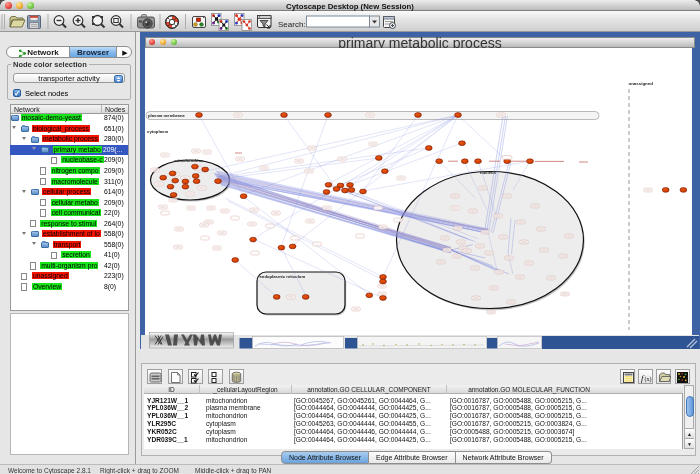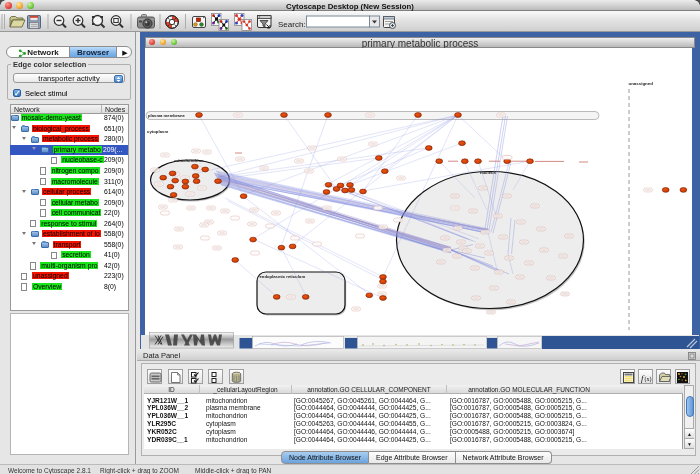--- a/index.html
+++ b/index.html
@@ -33,21 +33,21 @@
 .hl { padding:0 1px; color:#000; }
 .tarr { position:absolute; top:2.6px; width:0; height:0; border-left:2.6px solid transparent; border-right:2.6px solid transparent; border-top:3.6px solid #777; }
 .tfold { position:absolute; top:2.2px; width:8px; height:6px; background:linear-gradient(#9ec1e8,#5c8fc9); border:0.5px solid #3a6ea5; border-radius:1px; }
 .tfold:before { content:""; position:absolute; left:0; top:-1.5px; width:3.5px; height:1.5px; background:#5c8fc9; border-radius:1px 1px 0 0; }
 .tfile { position:absolute; top:1.4px; width:6px; height:7.5px; background:#fff; border:0.6px solid #888; }
 .tval { position:absolute; left:94px; }
 #birdeye { left:10px; top:313px; width:119px; height:142px; background:#fff; border:1px solid #b5b5b5;}
 #iframe { left:140px; top:32px; width:560px; height:317px; background:#3d63a5; }
 #ititle { left:145px; top:37px; width:550px; height:11px;
   background:linear-gradient(#eee,#cfcfcf 60%,#b9b9b9); border:1px solid #8a8a8a;
-  font-size:10px; color:#333; text-align:center; line-height:11px;}
+  font-size:14px; color:#333; text-align:center; line-height:11px;}
 #canvas { left:145px; top:48px; width:547px; height:287px; background:#fff; }
 
 #dpanel { left:137px; top:350px; width:563px; height:114px; background:#e6e6e6; }
 #dphead { left:137px; top:350px; width:563px; height:11px;
   background:linear-gradient(#e9e9e9,#cfcfcf); border-bottom:1px solid #aaa;
   font-size:7.5px; color:#222; padding-left:6px; line-height:11px;}
 #dpbody { left:141px; top:363px; width:555px; height:93px; background:#ebebeb; border:1px solid #b0b0b0; }
 .dbtn { position:absolute; background:linear-gradient(#fdfdfd,#e4e4e4); border:1px solid #9f9f9f; width:15px; height:15px;}
 #dtable { left:144px; top:385px; width:539px; height:64px; background:#fff; border:1px solid #9a9a9a;}
 #dthdr { left:144px; top:385px; width:539px; height:9px; background:linear-gradient(#f2f2f2,#dadada);
@@ -220,28 +220,28 @@
           <circle cx="6.6" cy="4.5" r="1.4" fill="#2f9e2f"></circle>
           <circle cx="2.2" cy="7.2" r="1.4" fill="#2f9e2f"></circle>
           <path d="M2.2 1.8 L6.6 4.5 L2.2 7.2" stroke="#2f9e2f" stroke-width="0.8" fill="none"></path>
         </svg>
       <span style="margin-left:10px;">Network</span>
     </div>
     <div style="position:absolute;left:62px;top:0;width:48px;height:12px;background:linear-gradient(#bcdcfa,#81b6ea 50%,#5f9fe0);border-left:1px solid #8e8e8e;border-right:1px solid #8e8e8e;font-size:8px;font-weight:bold;color:#13233b;text-align:center;line-height:11px;">Browser</div>
     <div style="position:absolute;left:110px;top:0;width:16px;height:12px;text-align:center;font-size:7px;line-height:12px;color:#111;">▶</div>
   </div>
   <div class="abs" id="grpbox"></div>
-  <div class="abs" id="grplabel">Edge color selection</div>
+  <div class="abs" id="grplabel">Node color selection</div>
   <div class="abs" id="dropdown">transporter activity<span style="position:absolute;right:1px;top:0.5px;width:9px;height:8px;background:linear-gradient(#8fc0f0,#4880c8);border:1px solid #3a6aa8;border-radius:2px;">
         <svg width="7" height="7" style="position:absolute;left:0;top:0">
           <path d="M3.5 1 l2 2 h-4 z M3.5 6 l-2 -2 h4 z" fill="#fff"></path>
         </svg>
       </span></div>
   <div class="abs" id="checkbox" style="left:13px;top:89px;width:8px;height:8px;background:linear-gradient(#7fb2e8,#3877c0);border:1px solid #2a5c9c;border-radius:2px;color:#fff;font-size:8px;line-height:7.5px;text-align:center;font-weight:bold;">✓</div>
-  <div class="abs" style="left:25px;top:89px;font-size:7.5px;color:#000;">Select stimul</div>
+  <div class="abs" style="left:25px;top:89px;font-size:7.5px;color:#000;">Select nodes</div>
   <div class="abs" id="treebox"></div>
   <div class="abs" id="treehdr">
       <span style="position:absolute;left:3px;top:1px;">Network</span>
       <span style="position:absolute;left:94px;top:1px;">Nodes</span>
       <span style="position:absolute;left:90px;top:0;width:1px;height:9px;background:#b5b5b5;"></span>
     </div>
   <div class="abs" id="tree" style="left:10px;top:113px;width:118px;height:191px;overflow:hidden;">
     <div class="trow" style="top:0.3px;">
         <span class="tfold" style="left:0.5px;"></span>
         <span style="position:absolute;left:10.7px;"><span class="hl" style="background:#1ae51a;">mosaic-demo-yeast</span></span>
@@ -749,24 +749,20 @@
 
       <rect x="356.5" y="4.5" width="44" height="12" fill="#f6f6f6" stroke="#aaa" stroke-width="0.5"></rect>
       <g stroke-width="0.6" fill="none" opacity="0.8">
         <path d="M358 14 q8 -7 16 -2 t24 -1" stroke="#8b97d8"></path>
         <path d="M364 12 l14 2 20 -4" stroke="#b48bc8"></path>
       </g>
     </svg>
   </div>
 
   <div class="abs" id="dpanel"></div>
-  <div class="abs" id="dphead">Data Panel<svg width="8" height="8" style="position:absolute;right:4px;top:1.5px;">
-        <rect x="0.5" y="0.5" width="7" height="7" fill="#ddd" stroke="#777" stroke-width="0.8"></rect>
-        <rect x="2" y="2" width="4" height="4" fill="none" stroke="#777" stroke-width="0.8"></rect>
-      </svg></div>
   <div class="abs" id="dpbody"></div>
   <div class="abs" id="dpbtns" style="left:0;top:0;">
     <div class="dbtn" style="left:147px;top:369px;"><svg width="13" height="13" style="margin:0.5px">
           <rect x="1" y="2" width="11" height="9" rx="1.5" fill="#c9c9c9" stroke="#555" stroke-width="0.8"></rect>
           <rect x="2.5" y="4.5" width="8" height="1.6" fill="#666"></rect>
           <rect x="2.5" y="7" width="8" height="1.6" fill="#666"></rect>
         </svg></div>
     <div class="dbtn" style="left:167.5px;top:369px;"><svg width="13" height="13" style="margin:0.5px">
           <path d="M2.5 1.5 h6 l2.5 2.5 v7.5 h-8.5 z" fill="#fff" stroke="#666" stroke-width="0.9"></path>
           <path d="M8.5 1.5 l2.5 2.5 h-2.5 z" fill="#ddd" stroke="#666" stroke-width="0.7"></path>

